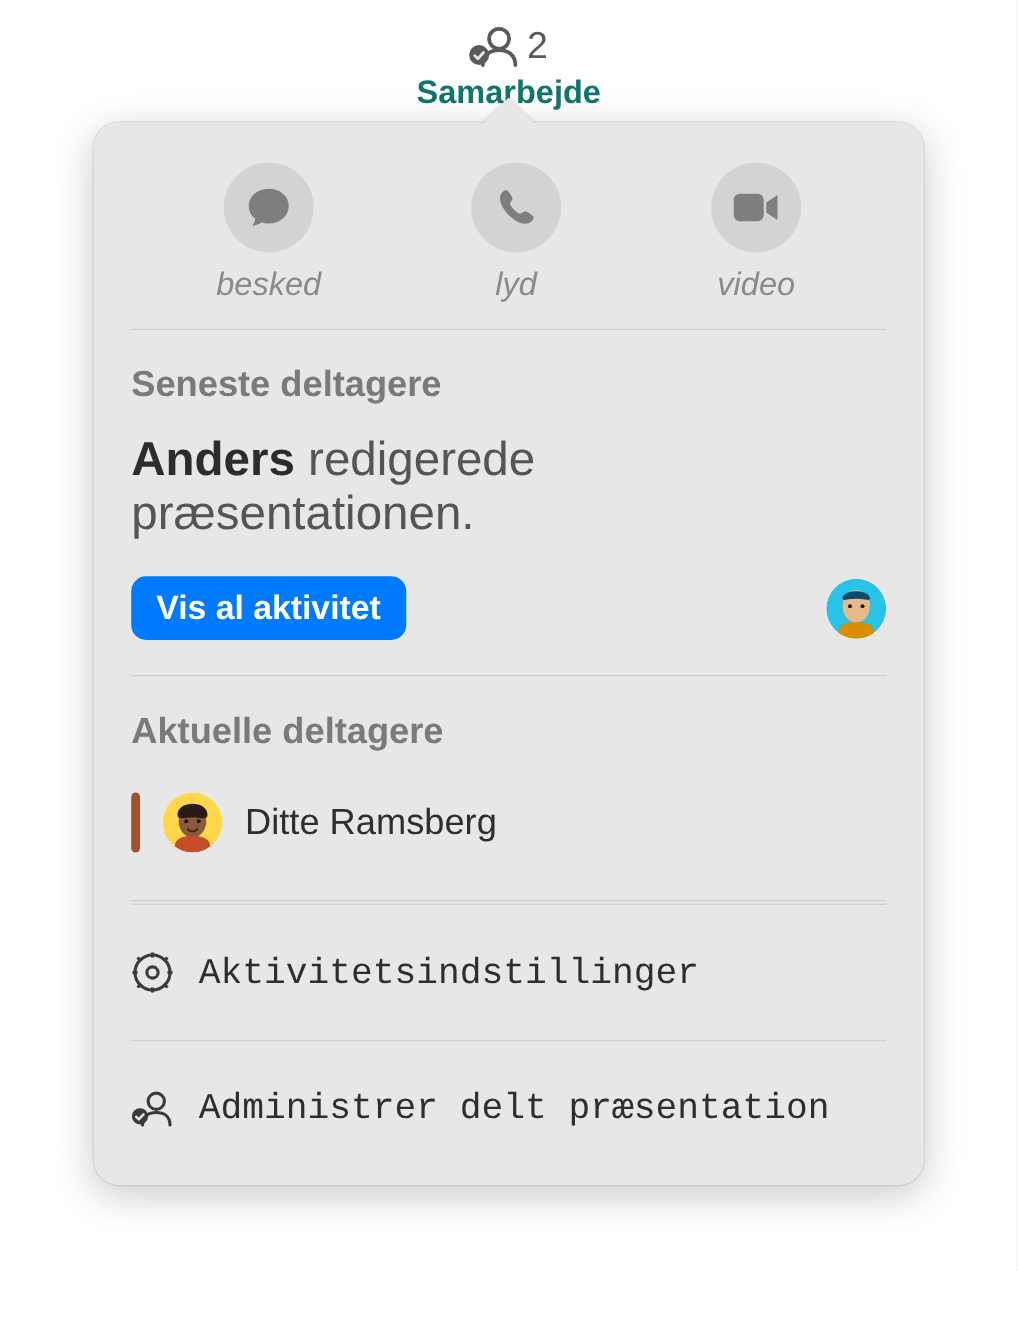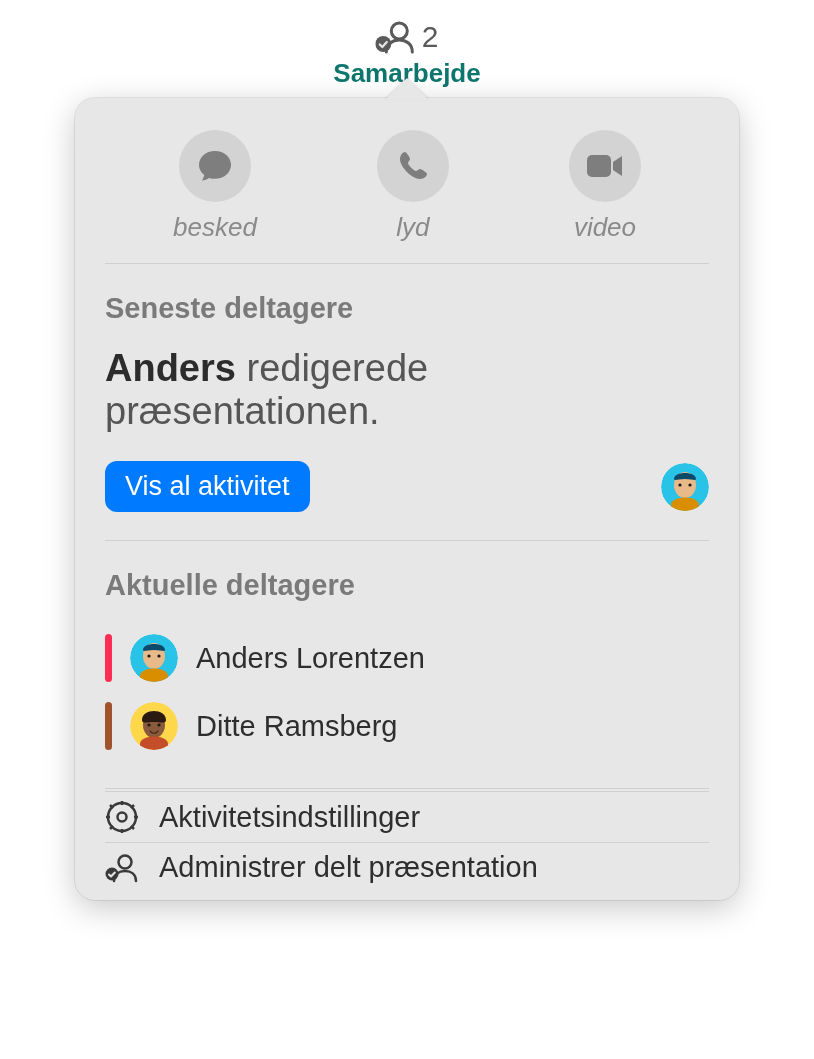--- a/index.html
+++ b/index.html
@@ -113,21 +113,21 @@
     .activity-row2 {
       display: flex;
       align-items: center;
       justify-content: space-between;
       margin-top: 28px;
     }
     .pill-btn {
       background: #007aff;
       color: #ffffff;
       font-size: 27px;
-      font-weight: 400;
+      font-weight: 700;
       border: none;
       border-radius: 12px;
       padding: 10px 20px;
       cursor: default;
     }
     .avatar-small {
       width: 48px; height: 48px; border-radius: 50%;
       display: inline-block;
       position: relative;
       overflow: hidden;
@@ -148,24 +148,25 @@
       color: #2e2e2e;
     }
     .settings-list {
       margin: 0 30px;
       padding: 2px 0 8px;
     }
     .settings-item {
       display: flex;
       align-items: center;
       gap: 20px;
-      padding: 8px 0;
+      padding: 37px 0;
       border-top: 1.5px solid #d0d0d0;
       color: #2e2e2e;
       font-size: 29px;
+      font-family: Liberation Mono, monospace;
     }
     .settings-item svg { display:block; fill:#3a3a3a; }
     .avatar-face {
       position:absolute; inset:0; border-radius:50%;
     }
   </style>
 </head>
 <body>
 
 <div class="toolbar-btn">
@@ -229,34 +230,20 @@
           <circle cx="19" cy="22" r="1.6" fill="#1a1a1a"></circle>
           <circle cx="29" cy="22" r="1.6" fill="#1a1a1a"></circle>
         </svg>
       </span>
     </div>
   </div>
 
   <div class="section">
     <div class="section-title">Aktuelle deltagere</div>
 
-    <div class="participant-row">
-      <div class="presence-bar" style="background:#ff2d55"></div>
-      <span class="avatar-small">
-        <svg class="avatar-face" viewBox="0 0 48 48">
-          <circle cx="24" cy="24" r="24" fill="#28c3e6"></circle>
-          <ellipse cx="24" cy="22" rx="11" ry="13" fill="#e8b989"></ellipse>
-          <path d="M10 42c0-10 28-10 28 0v6H10z" fill="#d98e00"></path>
-          <path d="M13 16c0-8 22-8 22 0 0 2-4 0-11 0s-11 2-11 0z" fill="#0a4a6b"></path>
-          <circle cx="19" cy="22" r="1.6" fill="#1a1a1a"></circle>
-          <circle cx="29" cy="22" r="1.6" fill="#1a1a1a"></circle>
-        </svg>
-      </span>
-      <span class="participant-name">Anders Lorentzen</span>
-    </div>
 
     <div class="participant-row">
       <div class="presence-bar" style="background:#a0522d"></div>
       <span class="avatar-small">
         <svg class="avatar-face" viewBox="0 0 48 48">
           <circle cx="24" cy="24" r="24" fill="#ffd74a"></circle>
           <ellipse cx="24" cy="23" rx="11" ry="13" fill="#8a5a3c"></ellipse>
           <path d="M10 42c0-10 28-10 28 0v6H10z" fill="#c44d2a"></path>
           <path d="M12 18c0-12 24-12 24 0 0 4-5 2-12 2s-12 2-12-2z" fill="#2a1a12"></path>
           <circle cx="19" cy="23" r="1.6" fill="#1a1a1a"></circle>

